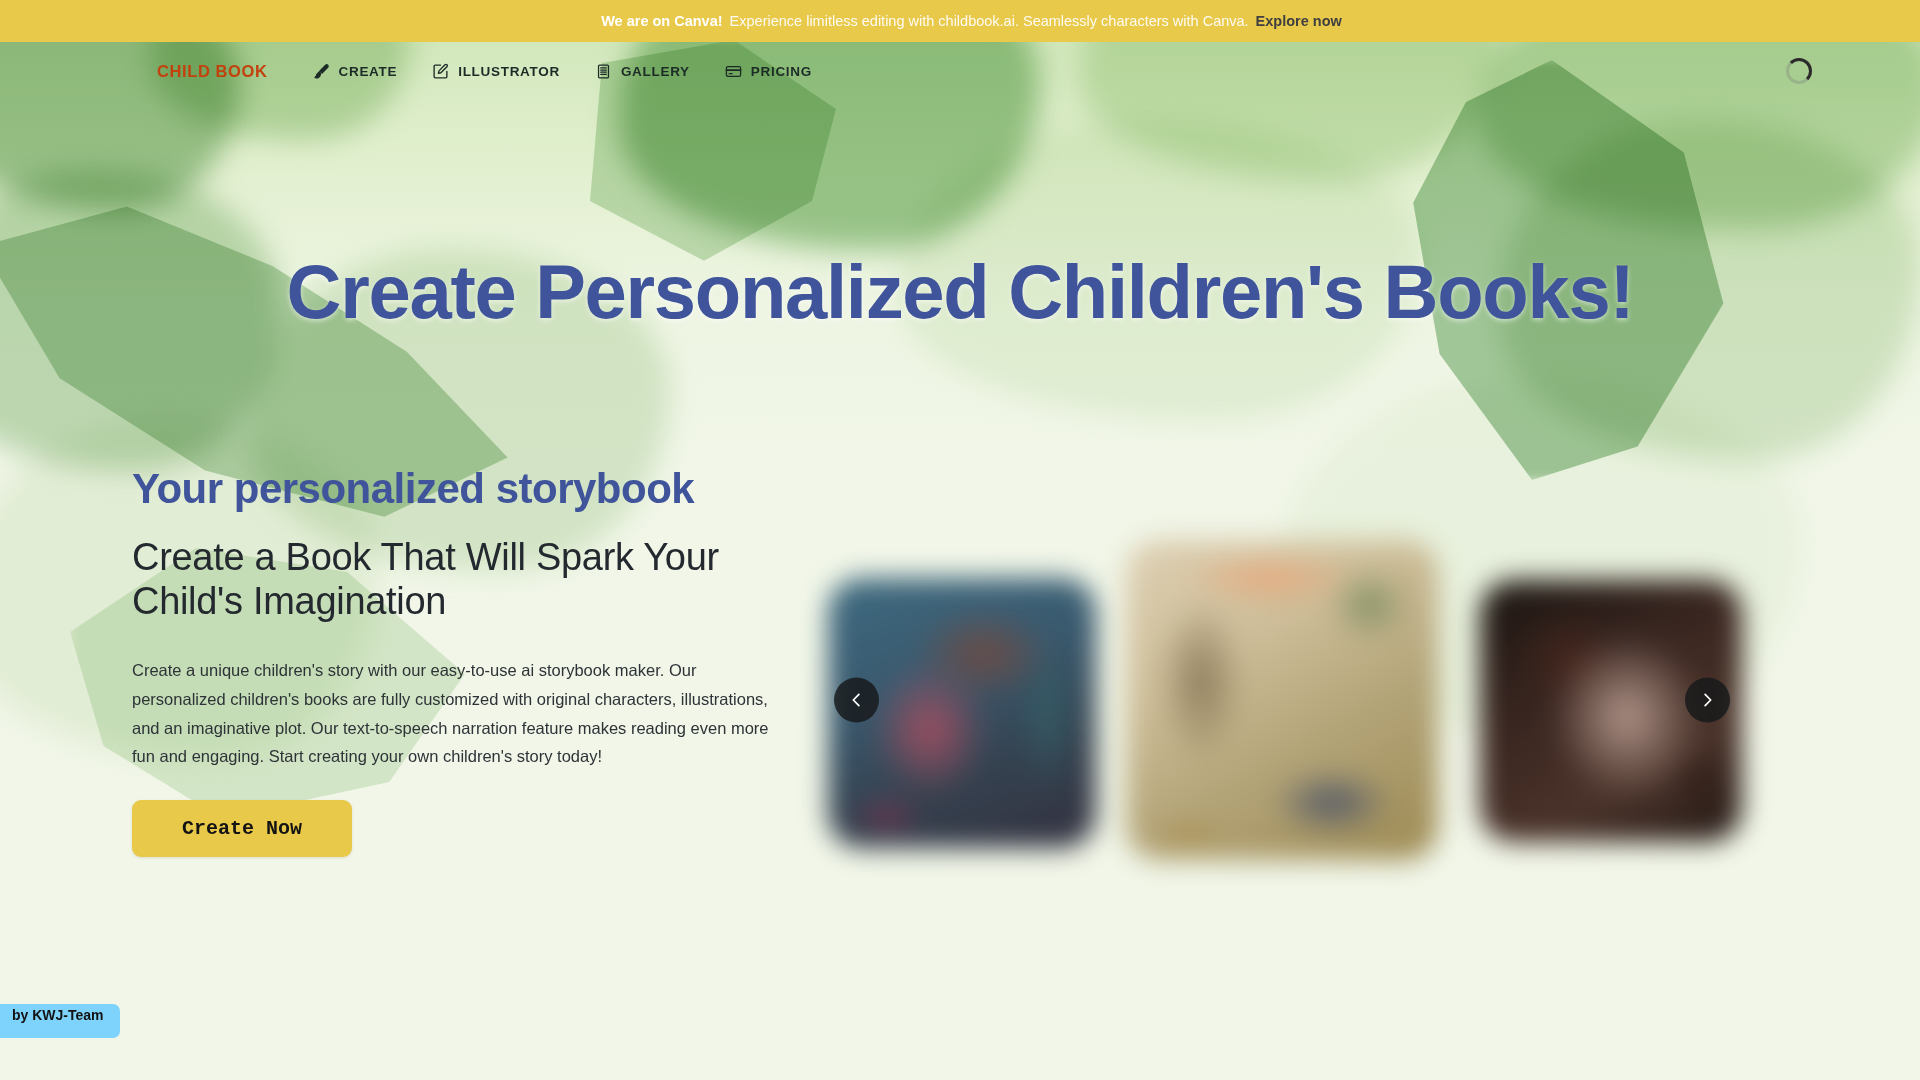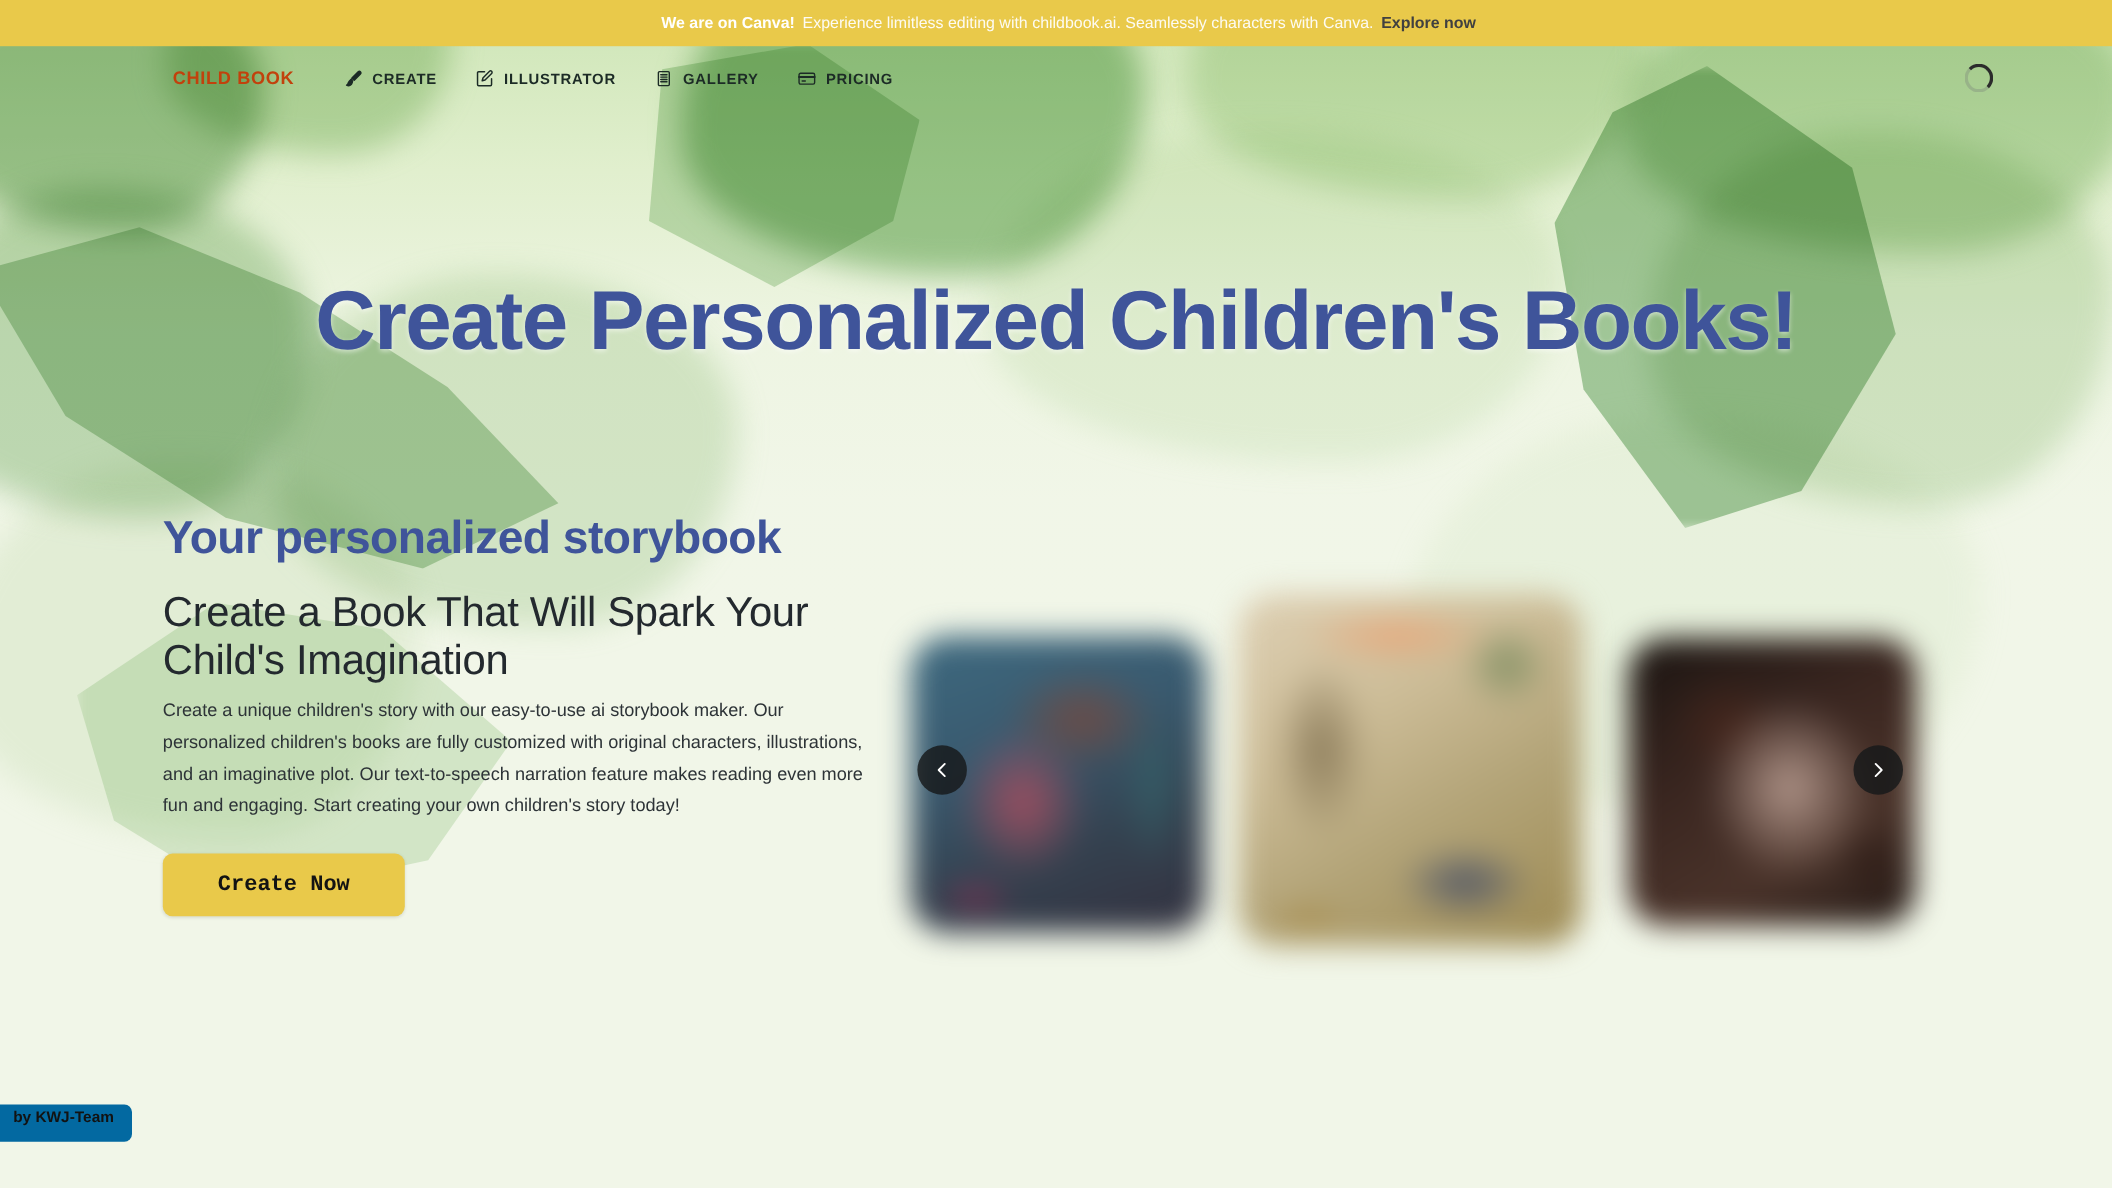--- a/index.html
+++ b/index.html
@@ -132,21 +132,21 @@
     font-weight: 700;
     letter-spacing: -1.3px;
     color: #3f549a;
     text-shadow: 0 2px 5px rgba(255,255,255,0.55);
     z-index: 20;
   }
 
   
   .left-col {
     position: absolute;
-    left: 148px;
+    left: 132px;
     top: 465px;
     width: 660px;
     z-index: 20;
   }
   .sub-title {
     font-size: 42px;
     line-height: 1.14;
     font-weight: 700;
     color: #3f549a;
     letter-spacing: -0.5px;
@@ -154,21 +154,21 @@
   .sub-head {
     margin-top: 22px;
     font-size: 38px;
     line-height: 1.17;
     font-weight: 400;
     color: #23292e;
     letter-spacing: -0.3px;
     max-width: 652px;
   }
   .body-copy {
-    margin-top: 8px;
+    margin-top: 32px;
     font-size: 16.5px;
     line-height: 1.75;
     color: #2d3337;
     max-width: 642px;
   }
   .cta-button {
     margin-top: 29px;
     width: 220px;
     height: 57px;
     background: #e9c94a;
@@ -245,21 +245,21 @@
   .car-next { left: 865px; }
   .car-btn svg { width: 19px; height: 19px; display: block; }
 
   
   .team-badge {
     position: absolute;
     left: 0;
     bottom: 42px;
     height: 34px;
     padding: 0 16px 12px 12px;
-    background: #0369a1;
+    background: #7dd3fc;
     border-radius: 0 7px 7px 0;
     display: flex;
     align-items: center;
     font-size: 14px;
     font-weight: 700;
     color: #121212;
     cursor: pointer;
     z-index: 30;
   }
 </style>

